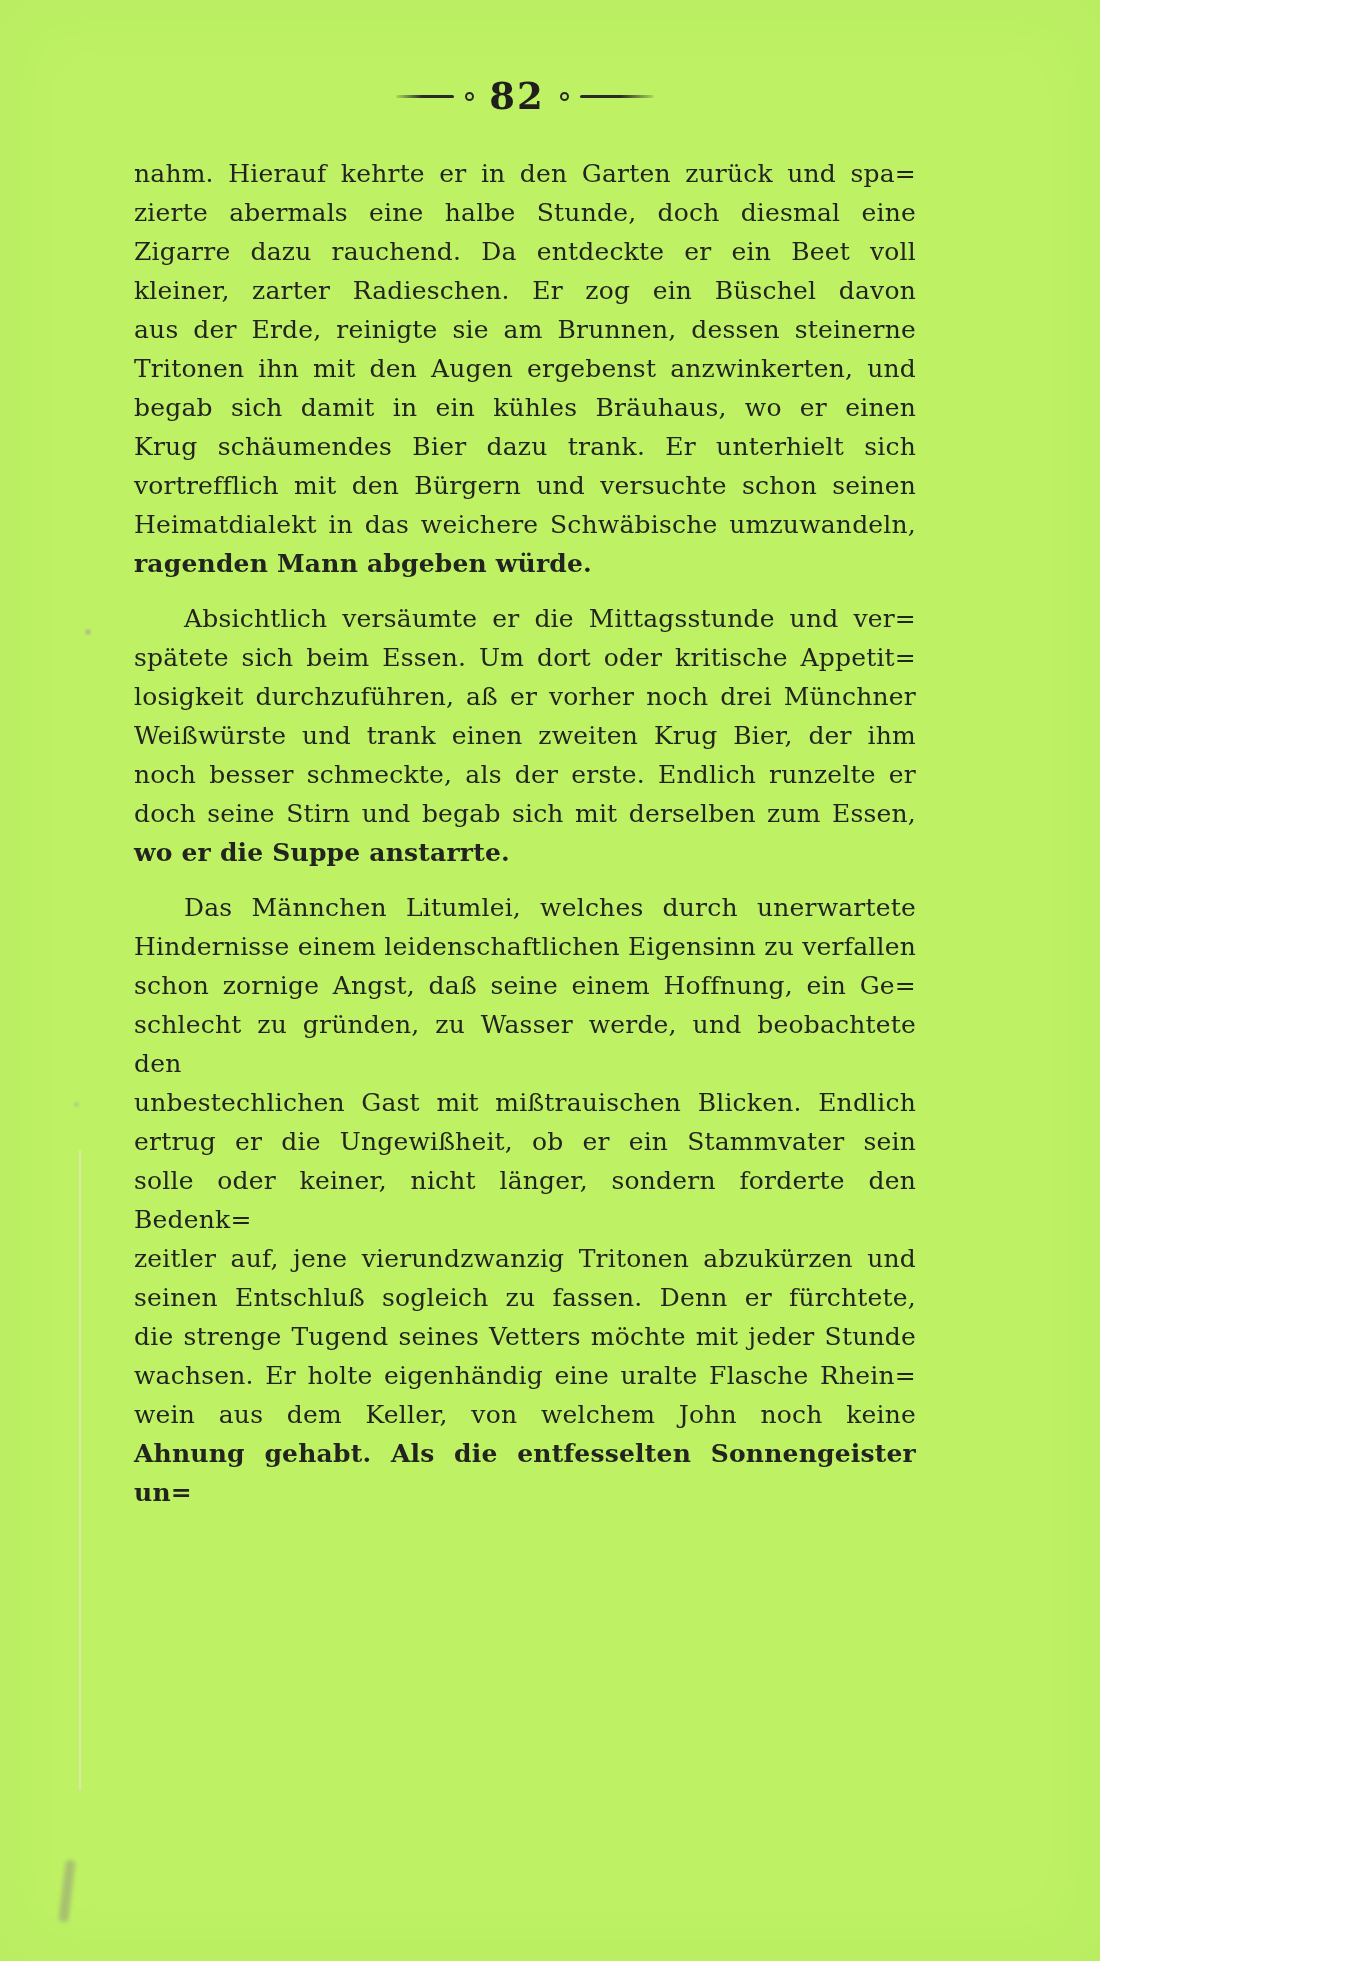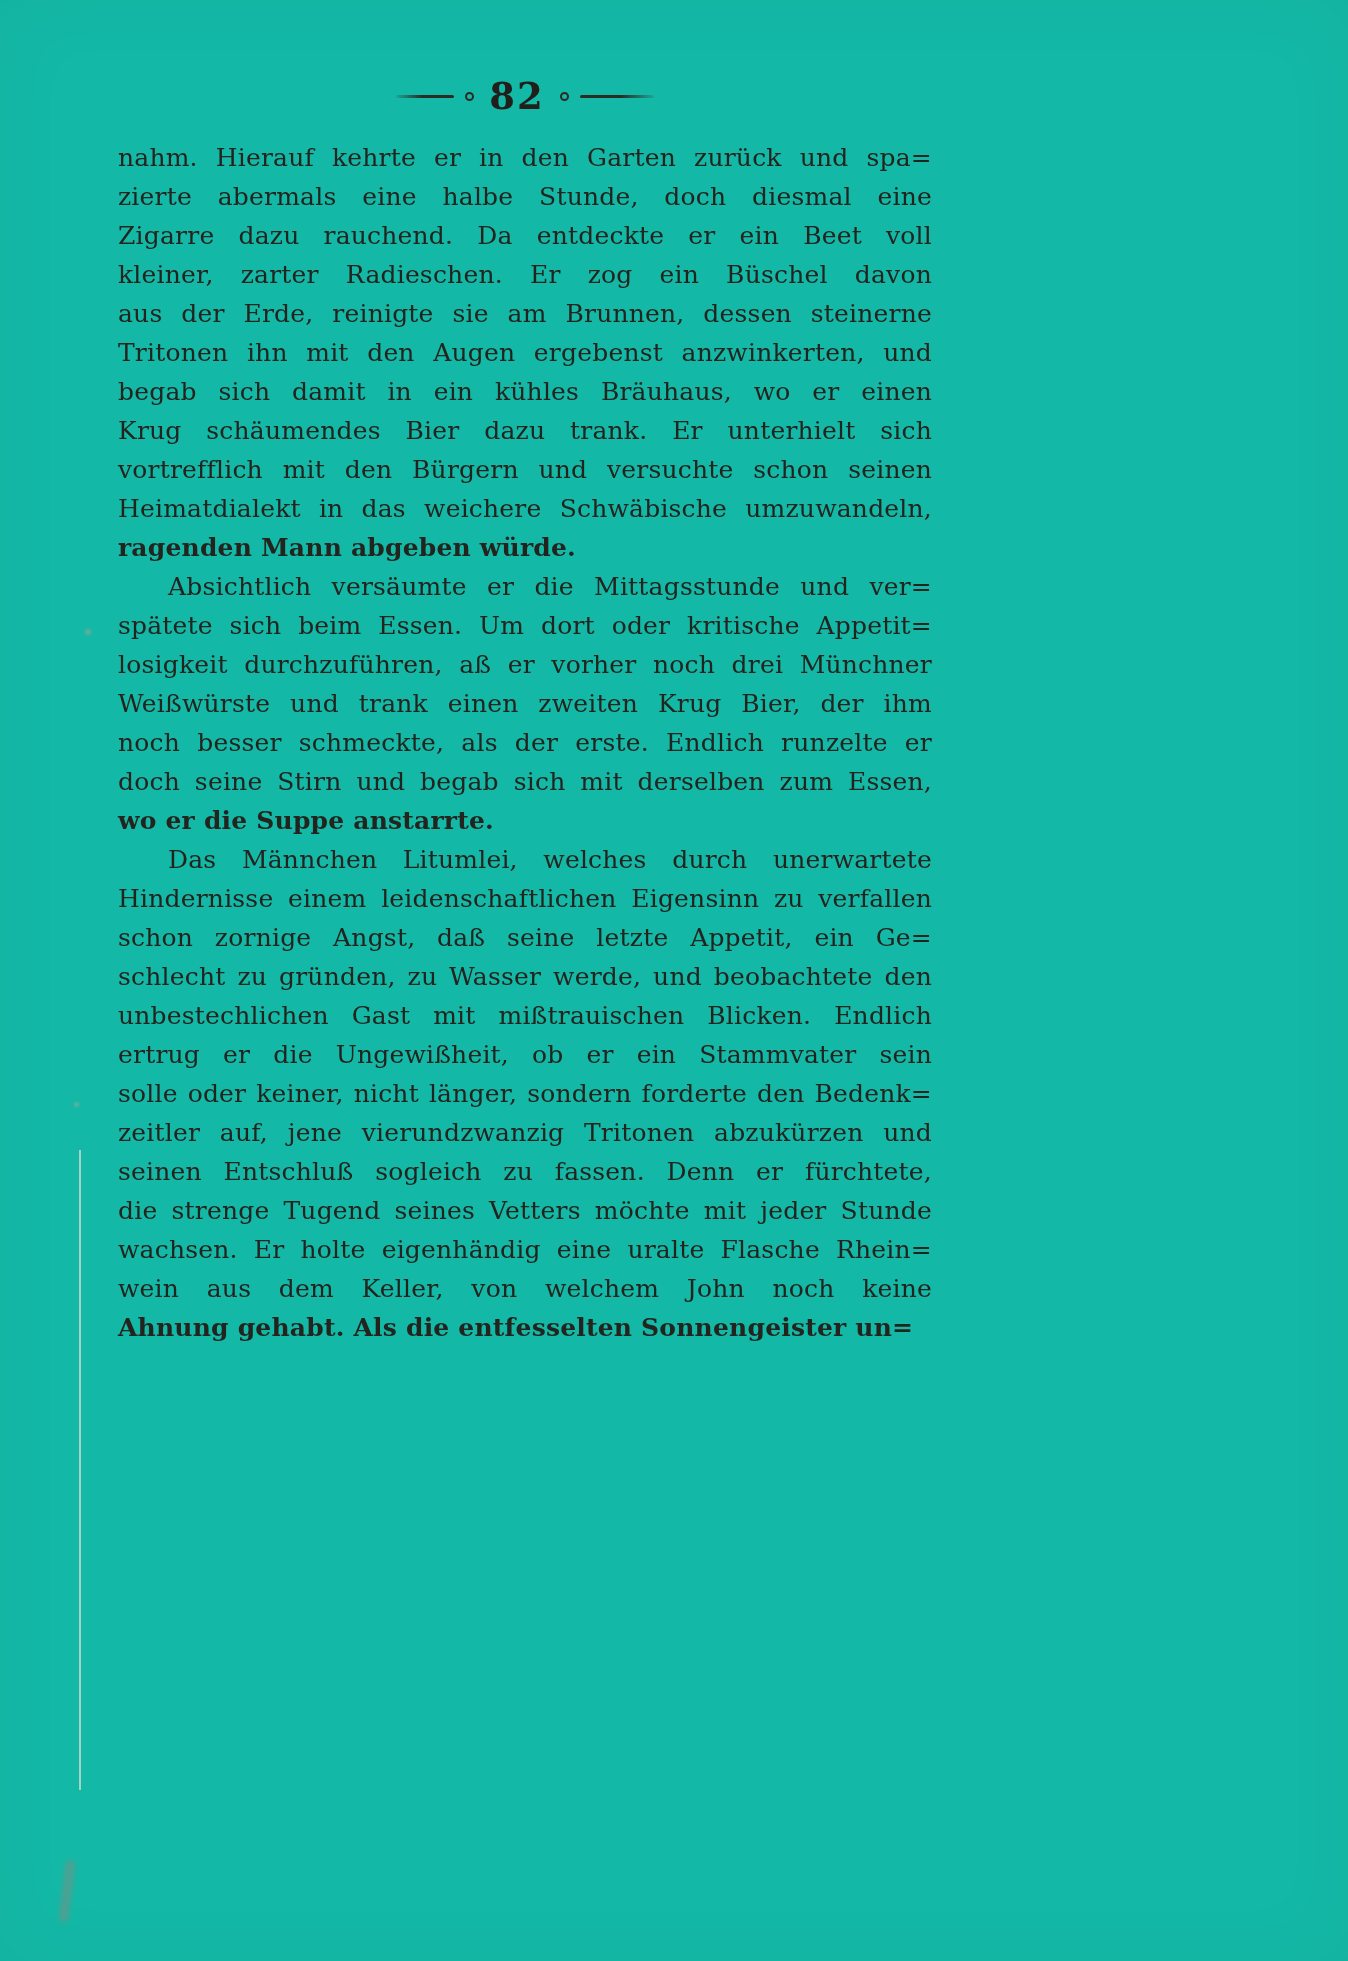--- a/index.html
+++ b/index.html
@@ -1,21 +1,21 @@
 <!DOCTYPE html>
 <html><head>
 <meta charset="utf-8">
 <style>
   html, body { margin: 0; padding: 0; background: #ffffff; }
 
   .page {
     position: relative;
-    width: 1348px;
+    width: 1100px;
     height: 1961px;
-    background: #14b8a6;
+    background: #bef264;
     box-shadow: inset 0 0 80px rgba(60,50,30,0.04);
     font-family: "DejaVu Serif", serif;
     color: #24241f;
     overflow: hidden;
   }
 
   
   .page-header {
     position: absolute;
     top: 70px;
@@ -58,21 +58,21 @@
   
   .text-block {
     position: absolute;
     top: 138px;
     left: 118px;
     width: 814px;
     font-size: 25px;
     line-height: 39px;
     letter-spacing: 0.2px;
   }
-  .para { margin: 0; }
+  .para { margin: 16px; }
   .line {
     text-align: justify;
     text-align-last: justify;
     -moz-text-align-last: justify;
     white-space: normal;
   }
   .line.last {
     text-align-last: left;
     font-weight: bold;
     -moz-text-align-last: left;
@@ -131,21 +131,21 @@
         <div class="line">spätete sich beim Essen. Um dort oder kritische Appetit=</div>
         <div class="line">losigkeit durchzuführen, aß er vorher noch drei Münchner</div>
         <div class="line">Weißwürste und trank einen zweiten Krug Bier, der ihm</div>
         <div class="line">noch besser schmeckte, als der erste. Endlich runzelte er</div>
         <div class="line">doch seine Stirn und begab sich mit derselben zum Essen,</div>
         <div class="line last">wo er die Suppe anstarrte.</div>
       </div>
       <div class="para">
         <div class="line first-indent">Das Männchen Litumlei, welches durch unerwartete</div>
         <div class="line">Hindernisse einem leidenschaftlichen Eigensinn zu verfallen</div>
-        <div class="line">schon zornige Angst, daß seine letzte Appetit, ein Ge=</div>
+        <div class="line">schon zornige Angst, daß seine einem Hoffnung, ein Ge=</div>
         <div class="line">schlecht zu gründen, zu Wasser werde, und beobachtete den</div>
         <div class="line">unbestechlichen Gast mit mißtrauischen Blicken. Endlich</div>
         <div class="line">ertrug er die Ungewißheit, ob er ein Stammvater sein</div>
         <div class="line">solle oder keiner, nicht länger, sondern forderte den Bedenk=</div>
         <div class="line">zeitler auf, jene vierundzwanzig Tritonen abzukürzen und</div>
         <div class="line">seinen Entschluß sogleich zu fassen. Denn er fürchtete,</div>
         <div class="line">die strenge Tugend seines Vetters möchte mit jeder Stunde</div>
         <div class="line">wachsen. Er holte eigenhändig eine uralte Flasche Rhein=</div>
         <div class="line">wein aus dem Keller, von welchem John noch keine</div>
         <div class="line last">Ahnung gehabt. Als die entfesselten Sonnengeister un=</div>

